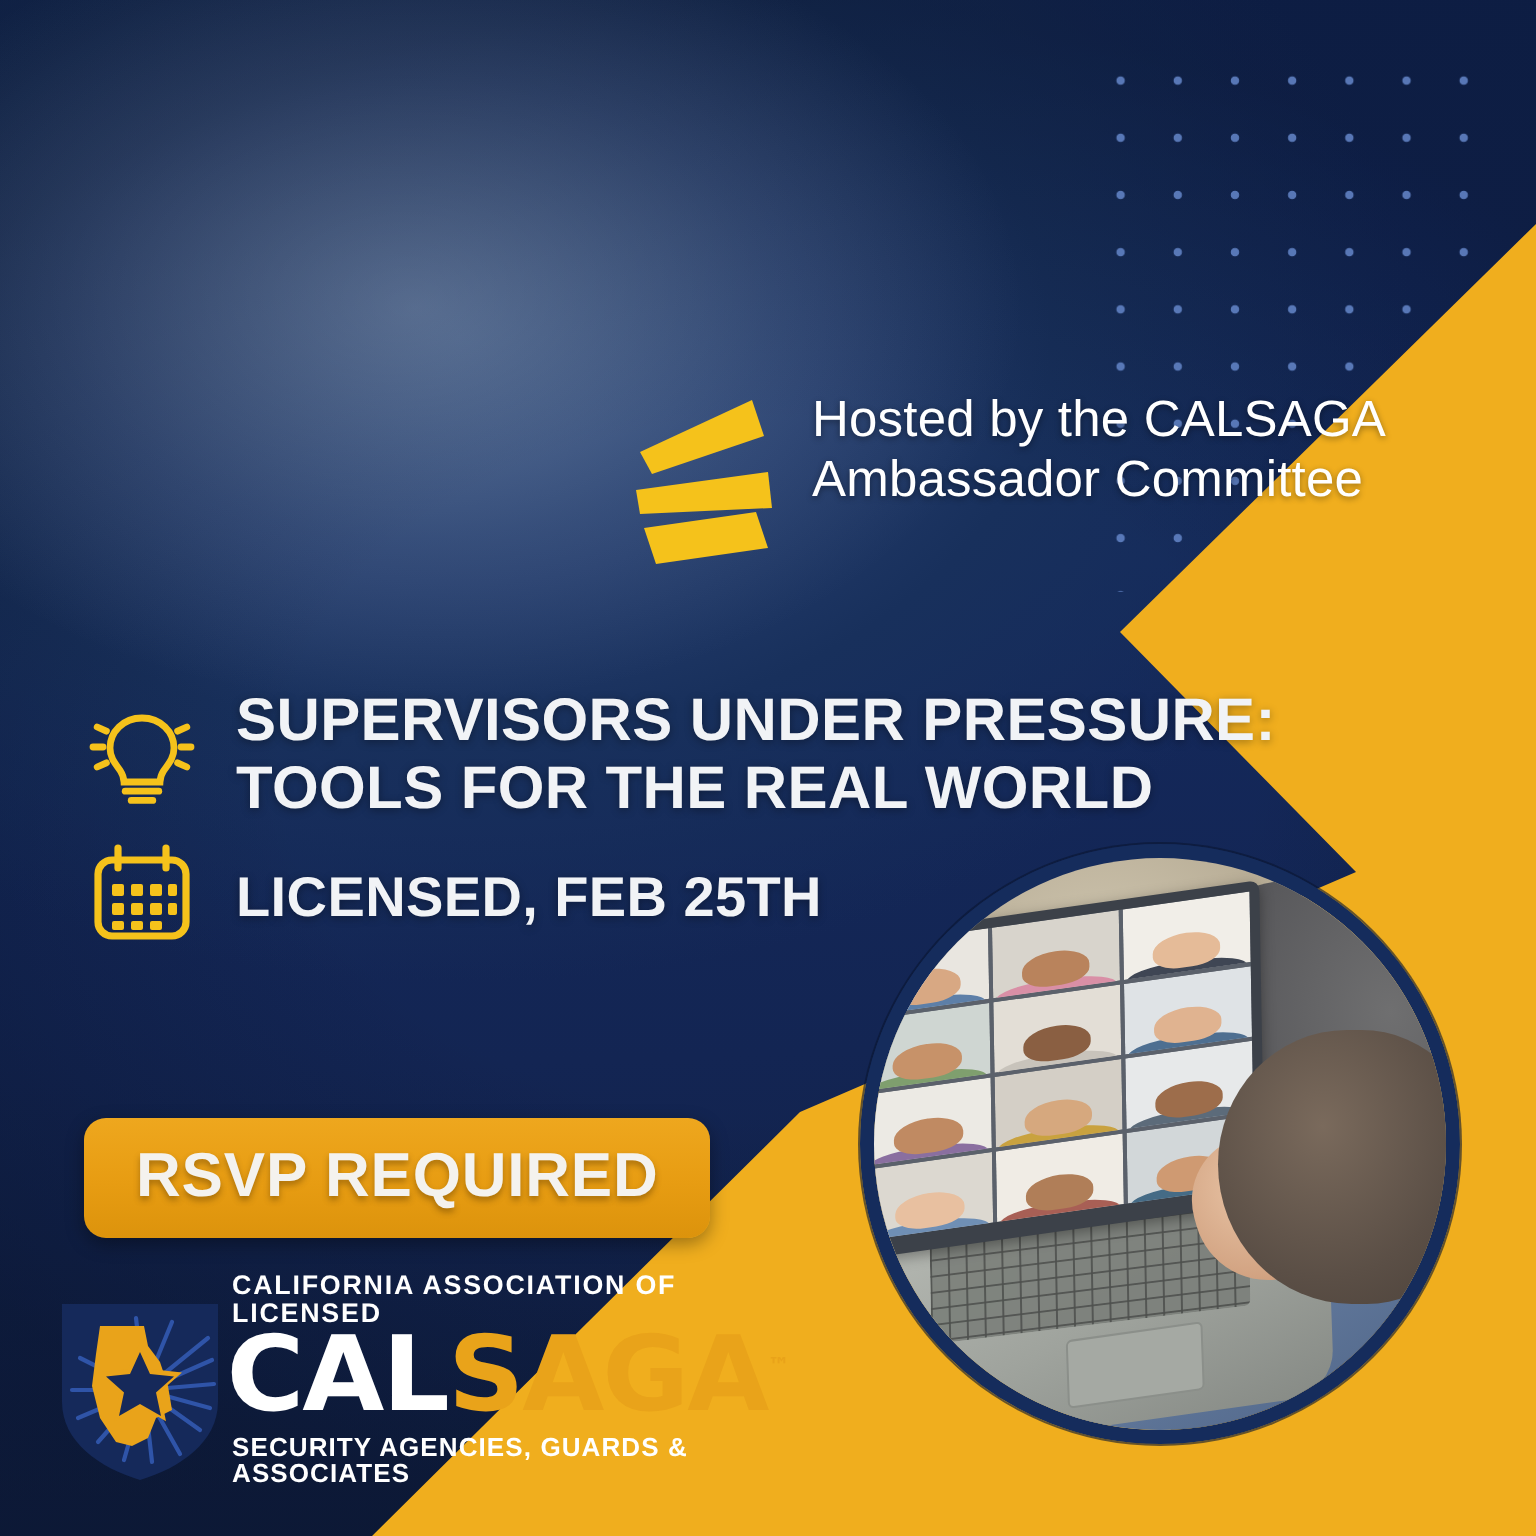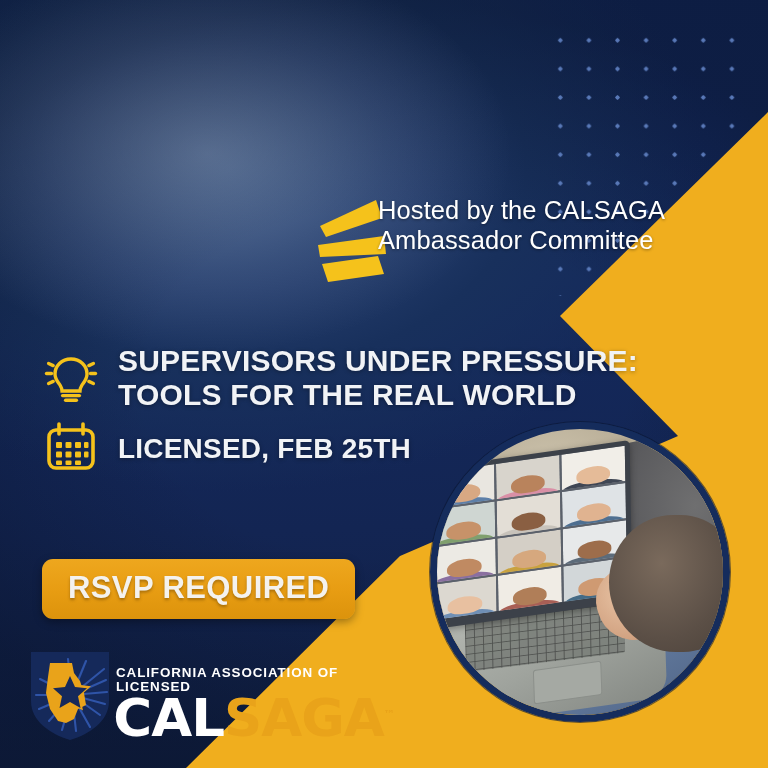--- a/index.html
+++ b/index.html
@@ -95,21 +95,21 @@
   
   .burst {
     position: absolute;
     left: 316px; top: 196px;
     width: 76px; height: 88px;
   }
 
   
   .hosted {
     position: absolute;
-    left: 378px; top: 196px;
+    left: 406px; top: 196px;
     color: #FFFFFF;
     font-size: 25.5px;
     line-height: 1.17;
     font-weight: 400;
     letter-spacing: 0.1px;
     white-space: pre-line;
     text-shadow: 0 1px 3px rgba(0,0,0,0.40);
   }
 
   
@@ -503,16 +503,17 @@
           <path d="M44 48 L40 12"></path>
           <path d="M44 48 L58 14"></path>
       </g>
       <path d="M22 16 L44 16 L46 26 L52 34 L56 46 L58 58 L50 62 L46 72 L38 76 L30 74 L22 62 L18 46 L20 30 Z" fill="#E9A31A"></path>
       <path d="M42 24 L48.2 37.6 L63 39.3 L52 49 L55 63.6 L42 56.2 L29 63.6 L32 49 L21 39.3 L35.8 37.6 Z" fill="#E9A31A"></path>
       <path d="M42 29 L47 40 L59 41.3 L50 49.2 L52.5 61 L42 55 L31.5 61 L34 49.2 L25 41.3 L37 40 Z" fill="#16295A"></path>
     </svg>
     <div class="logo-text">
       <div class="logo-top">CALIFORNIA ASSOCIATION OF LICENSED</div>
       <div class="logo-mid"><span class="logo-cal">CAL</span><span class="logo-saga">SAGA</span><span class="logo-tm">™</span></div>
+      <div class="logo-bot">SECURITY AGENCIES, GUARDS &amp; ASSOCIATES</div>
     </div>
   </div>
 
 </div>
 
 </body></html>

